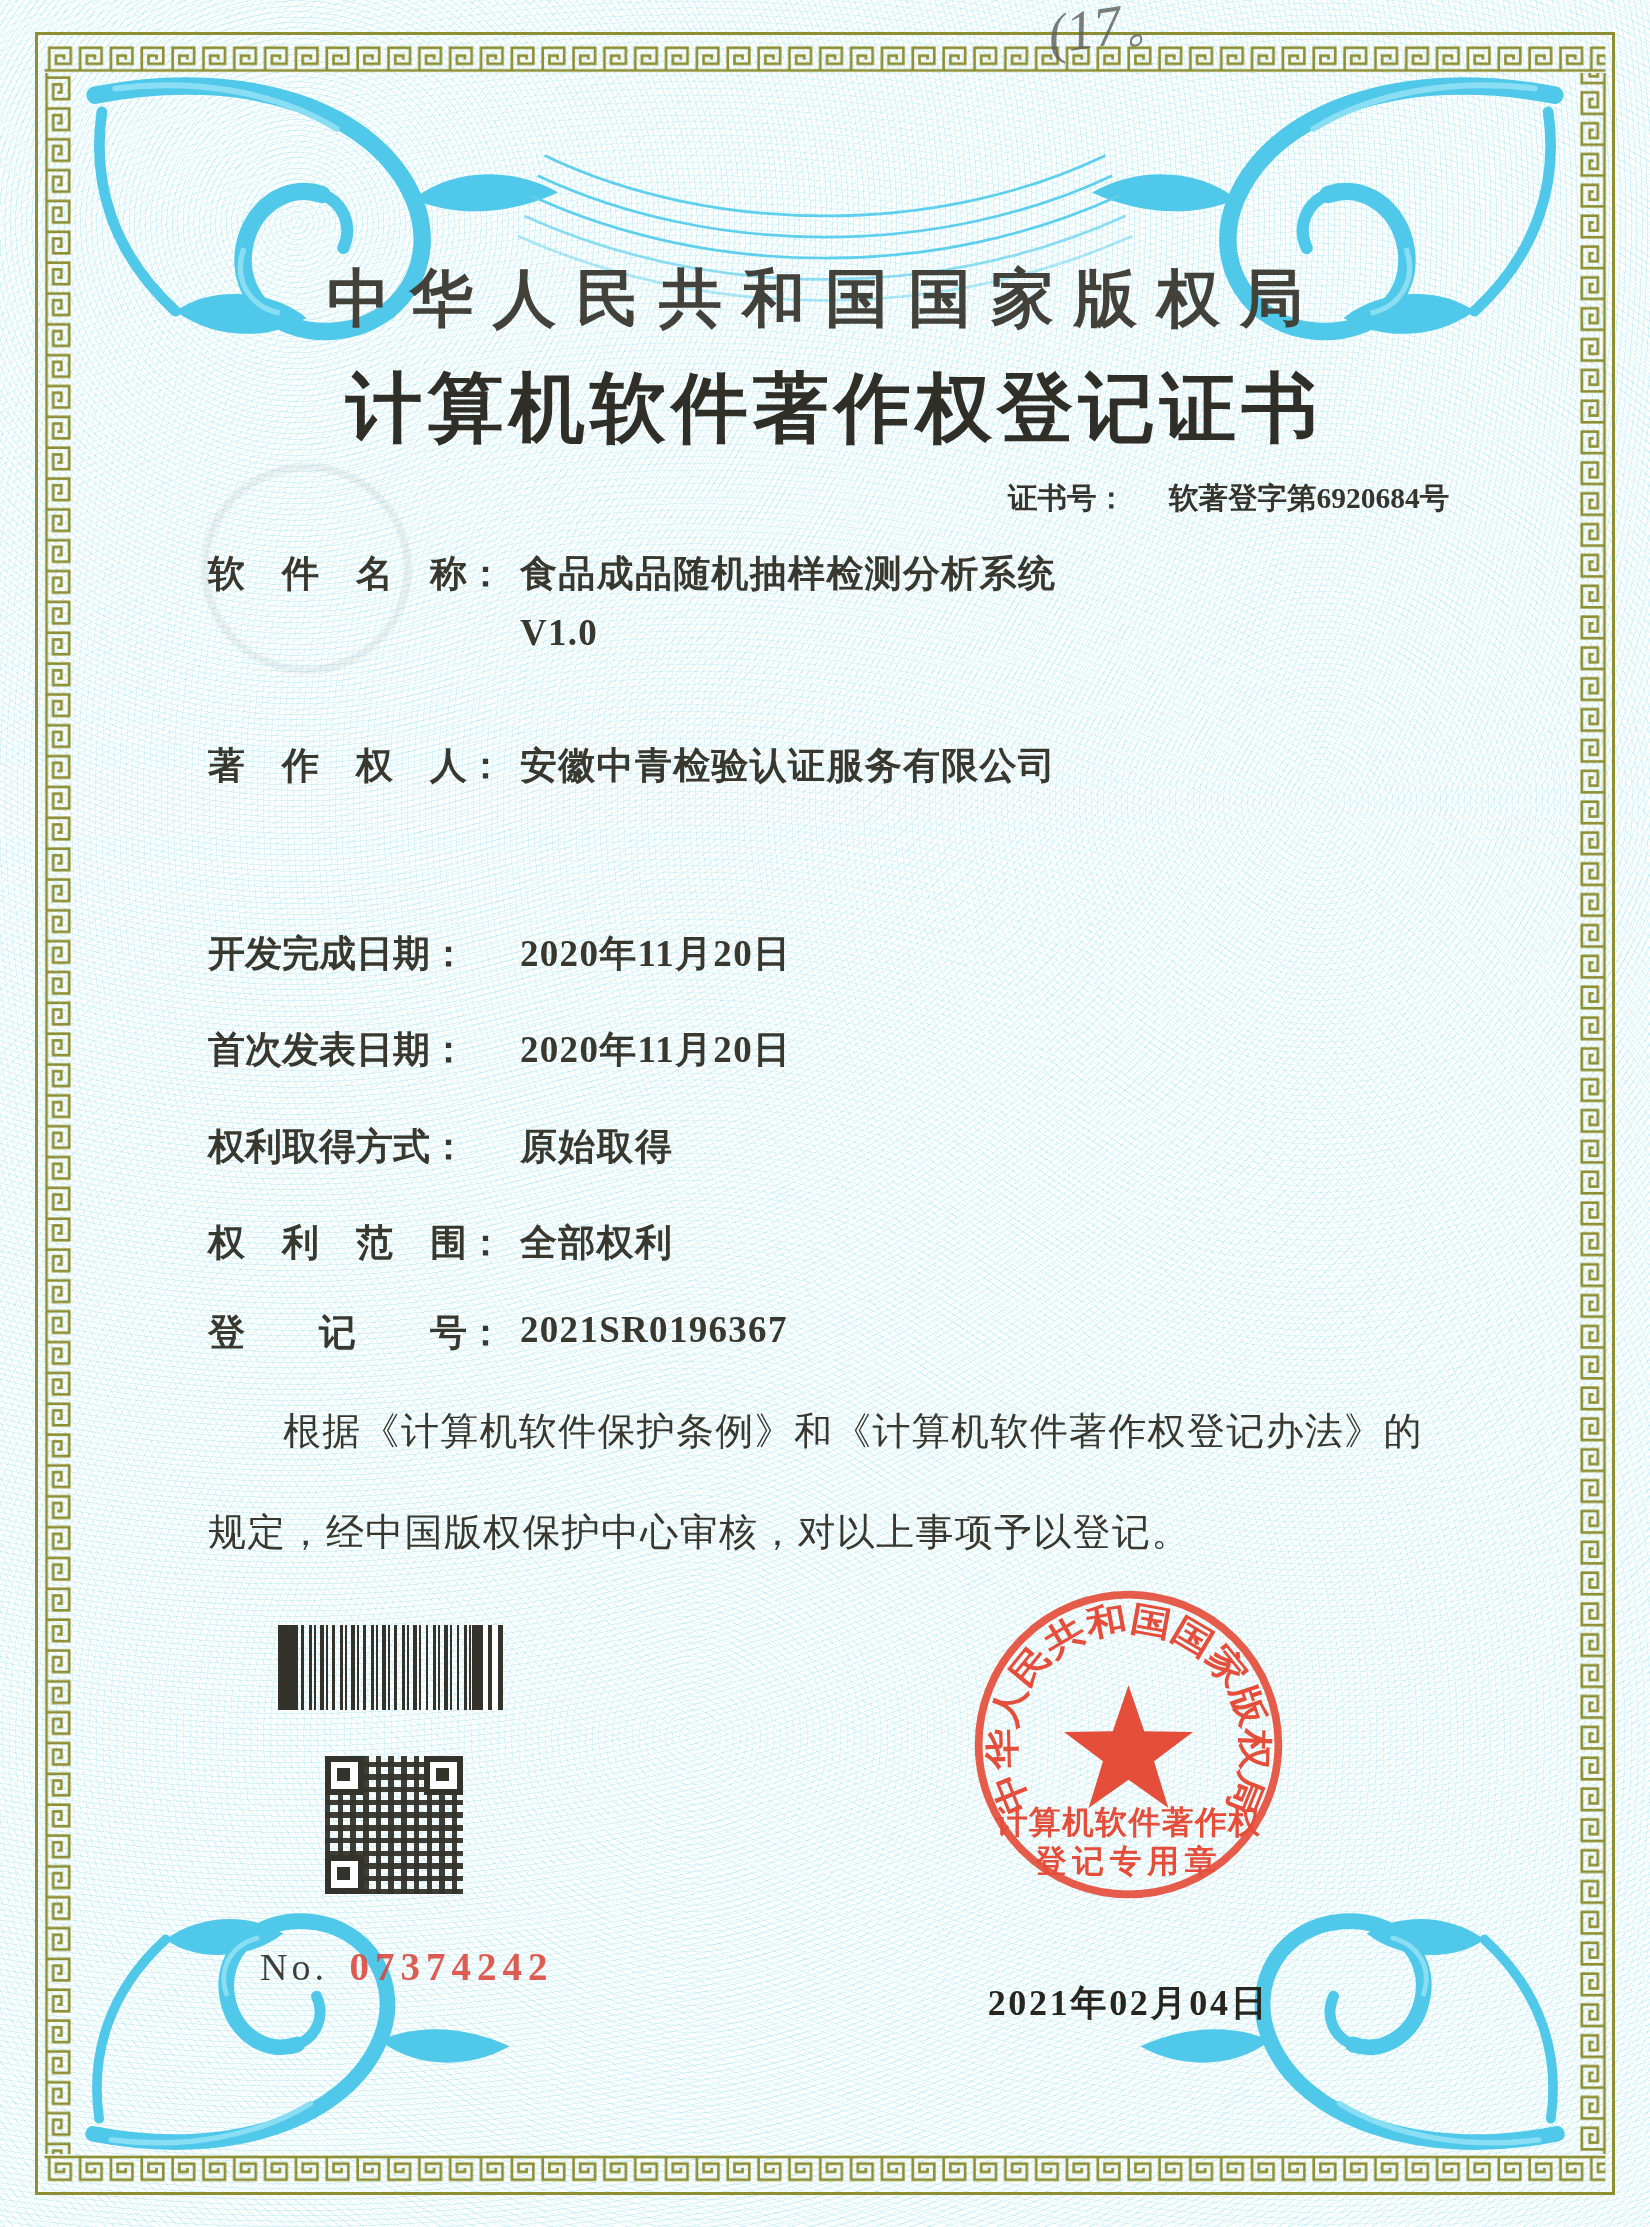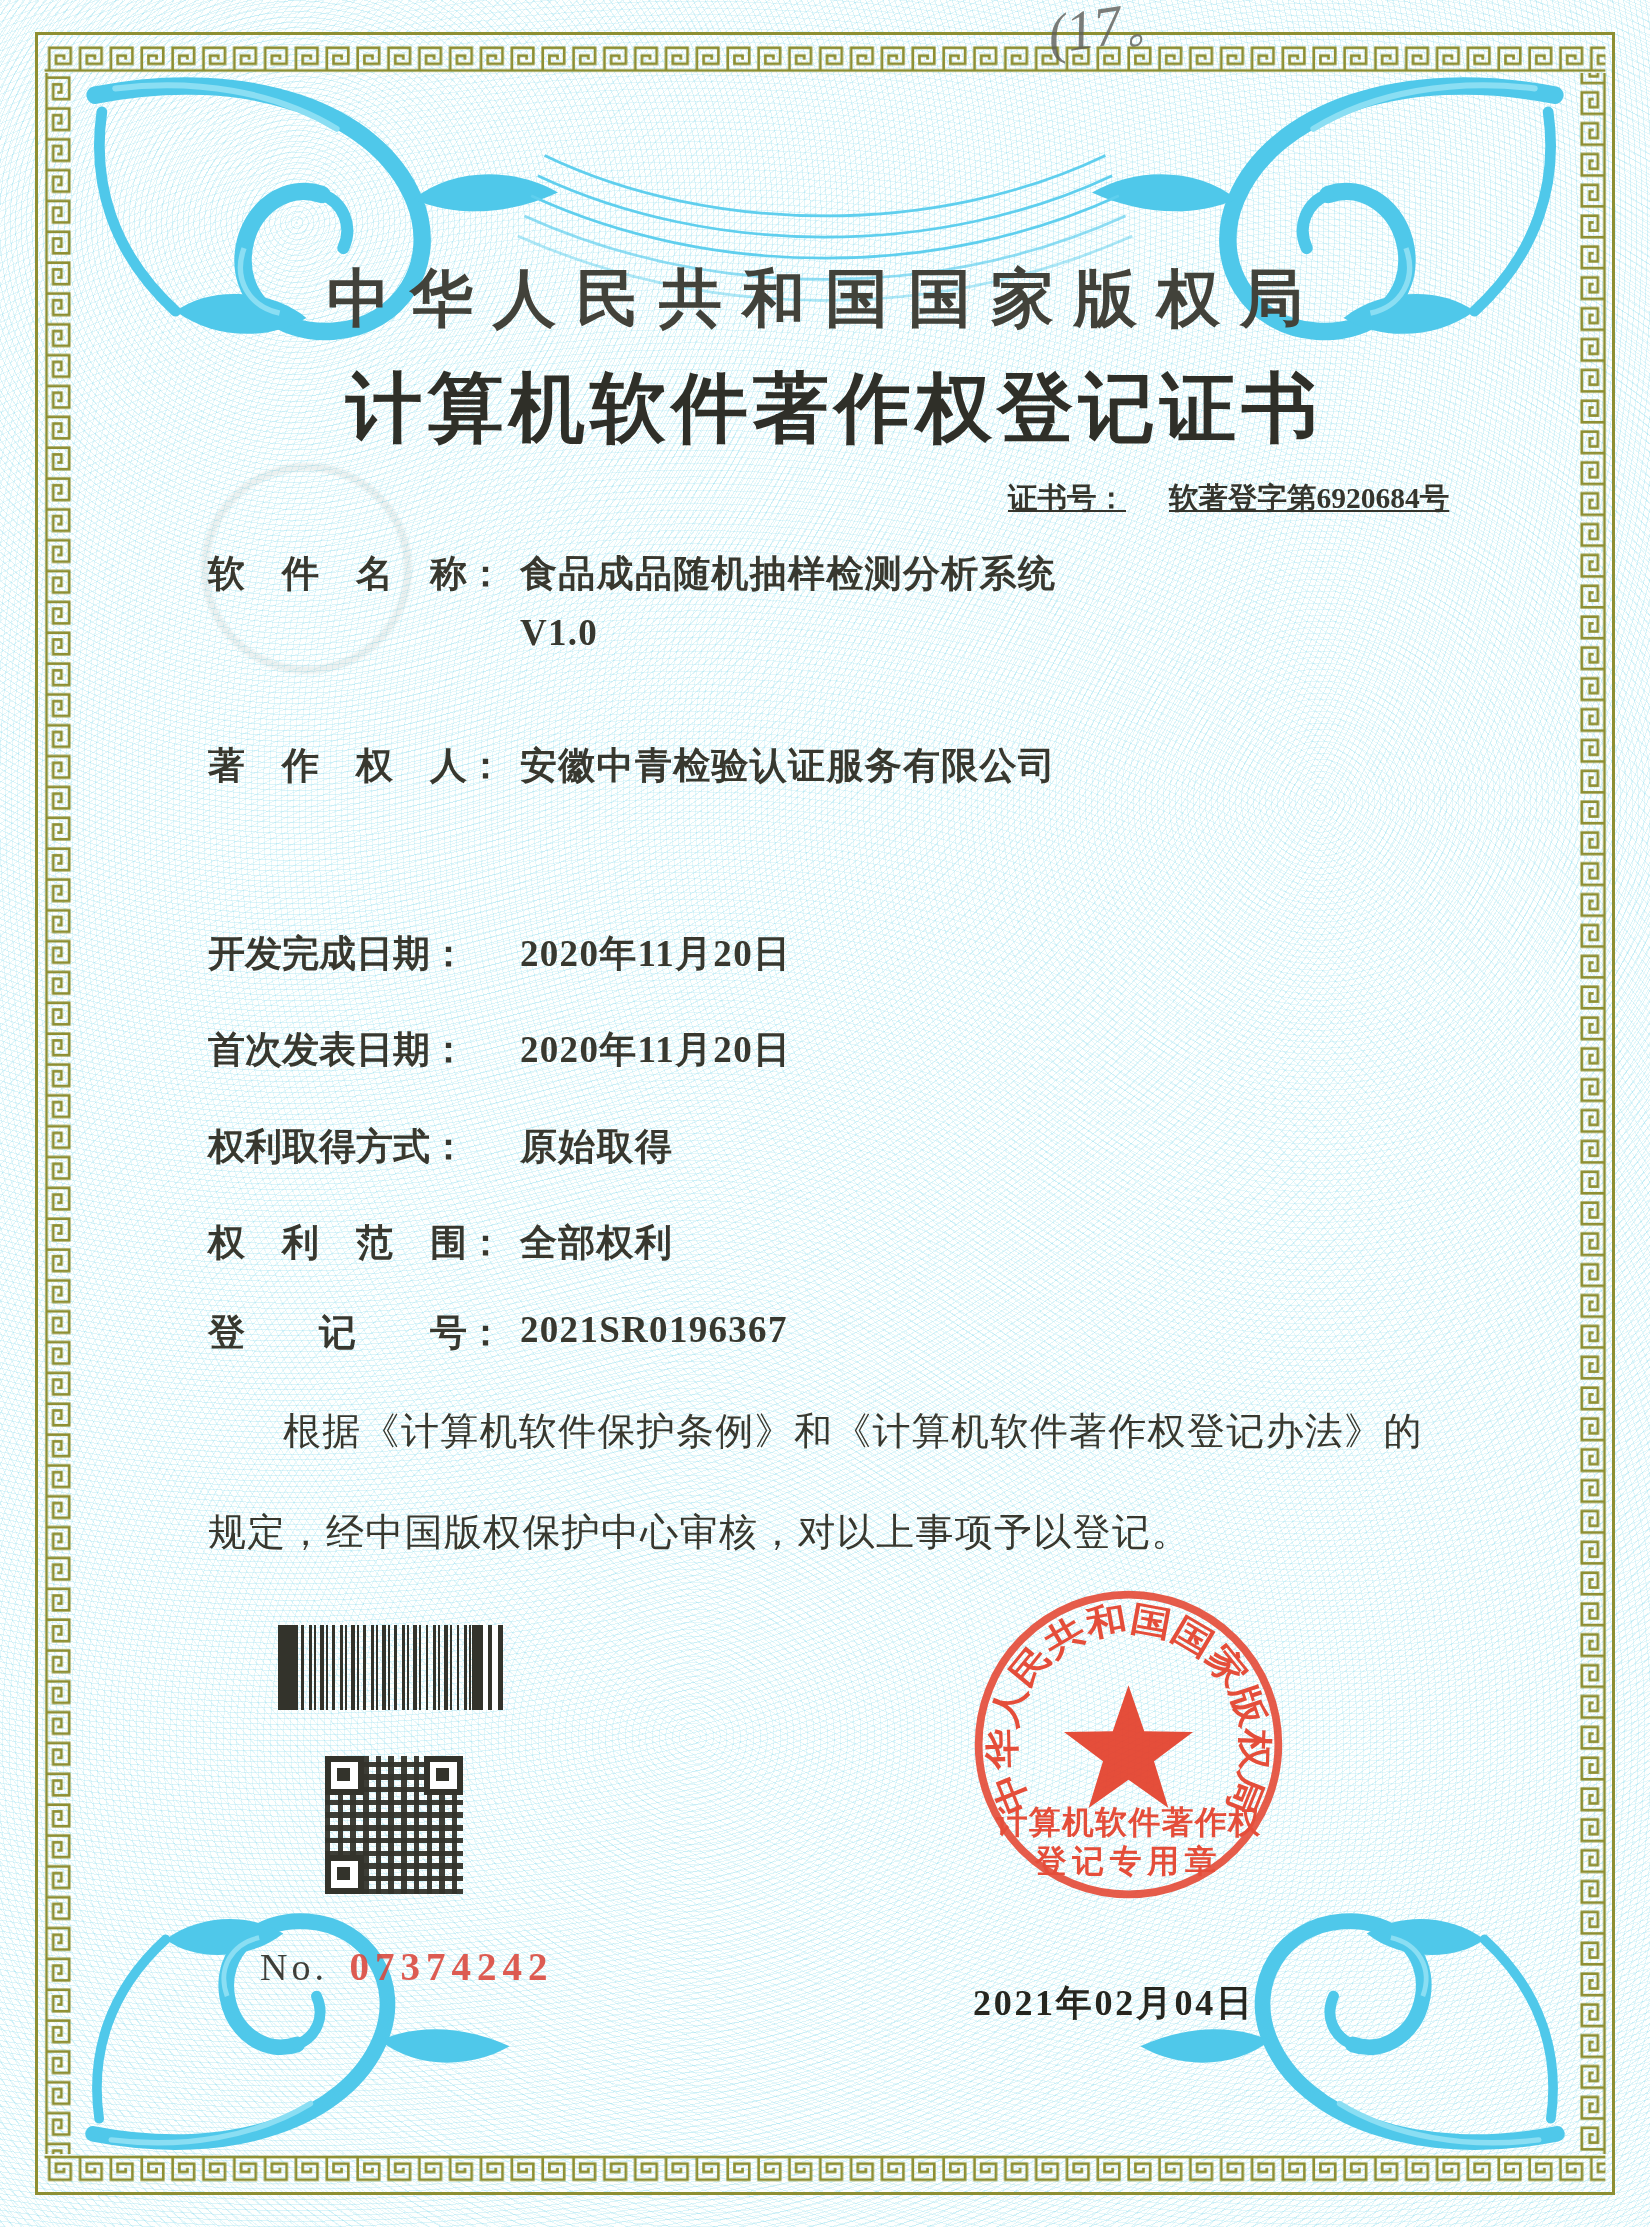--- a/index.html
+++ b/index.html
@@ -20,21 +20,21 @@
   .m-right{left:1577px;top:2155px;width:2083px;height:29.5px;transform:rotate(-90deg);transform-origin:top left;}
   .decor{position:absolute;left:75px;top:75px;width:1500px;height:2077px;pointer-events:none;}
   .ghost-stamp{position:absolute;left:201px;top:463px;width:195px;height:195px;border-radius:50%;
     border:8px solid rgba(150,165,170,0.16);filter:blur(1.3px);}
   .handwriting{position:absolute;left:1047px;top:-2.7px;font-size:56px;line-height:1;
     color:rgba(92,92,88,.8);transform:rotate(-9deg);font-style:italic;}
   .authority{position:absolute;left:0;right:0;top:256px;text-align:center;
     font-size:63px;font-weight:700;letter-spacing:20px;color:#42423a;white-space:nowrap;}
   .cert-title{position:absolute;left:0;right:0;top:358px;text-align:center;
     font-size:76px;font-weight:800;letter-spacing:5.4px;color:#2f2f28;white-space:nowrap;padding-left:19px;}
-  .cert-no{position:absolute;left:1008px;top:479px;font-size:29.5px;font-weight:700;white-space:nowrap;color:#35352d;text-decoration:underline;}
+  .cert-no{position:absolute;left:1008px;top:479px;font-size:29.5px;font-weight:700;white-space:nowrap;color:#35352d;}
   .cert-no .v{margin-left:43px;}
   .row{position:absolute;left:0;width:100%;font-size:37px;font-weight:700;color:#38382f;}
   .row .lbl{position:absolute;left:208px;white-space:nowrap;}
   .row .val{position:absolute;left:520px;white-space:nowrap;letter-spacing:1.3px;}
   .r1{top:549px}.r1b{top:611px}.r2{top:741px}.r3{top:929px}.r4{top:1025px}
   .r5{top:1122px}.r6{top:1218px}.r7{top:1308px}
   .para{position:absolute;font-size:38px;font-weight:400;letter-spacing:1.3px;color:#38382f;white-space:nowrap;text-align:center;}
   .para1{left:283px;top:1406px;}
   .para2{left:208px;top:1507px;}
   .barcode{position:absolute;left:278px;top:1625px;width:225px;height:85px;
@@ -48,21 +48,21 @@
     background-image:
       repeating-linear-gradient(0deg,rgba(51,51,43,.95) 0 5.4px,transparent 5.4px 12.7px),
       repeating-linear-gradient(90deg,rgba(51,51,43,.95) 0 5.4px,transparent 5.4px 12.7px);}
   .qr .finder{position:absolute;width:39px;height:39px;background:#fff;border:6.7px solid #33332b;box-sizing:border-box;}
   .qr .finder::after{content:"";position:absolute;left:6px;top:6px;width:13.4px;height:13.4px;background:#33332b;}
   .f-tl{left:0;top:0}.f-tr{right:0;top:0}.f-bl{left:0;bottom:0}
   .serial{position:absolute;left:260px;top:1944px;font-size:38px;white-space:nowrap;}
   .serial .p{color:#3f3f39;letter-spacing:4px;font-weight:400;}
   .serial .n{color:rgba(217,69,58,.88);margin-left:12px;font-size:39px;letter-spacing:6px;font-weight:600;}
   .seal{position:absolute;left:973px;top:1589px;width:311px;height:311px;opacity:.93;}
-  .issue-date{position:absolute;left:973px;top:1979px;width:311px;text-align:left;
+  .issue-date{position:absolute;left:973px;top:1979px;width:311px;text-align:center;
     font-size:36px;font-weight:700;letter-spacing:2.7px;color:#26261f;white-space:nowrap;}
 </style>
 </head>
 <body>
 
 <div class="page">
 
   <svg class="decor" viewBox="0 0 2236 3096">
     <defs>
       <g id="cscroll">

